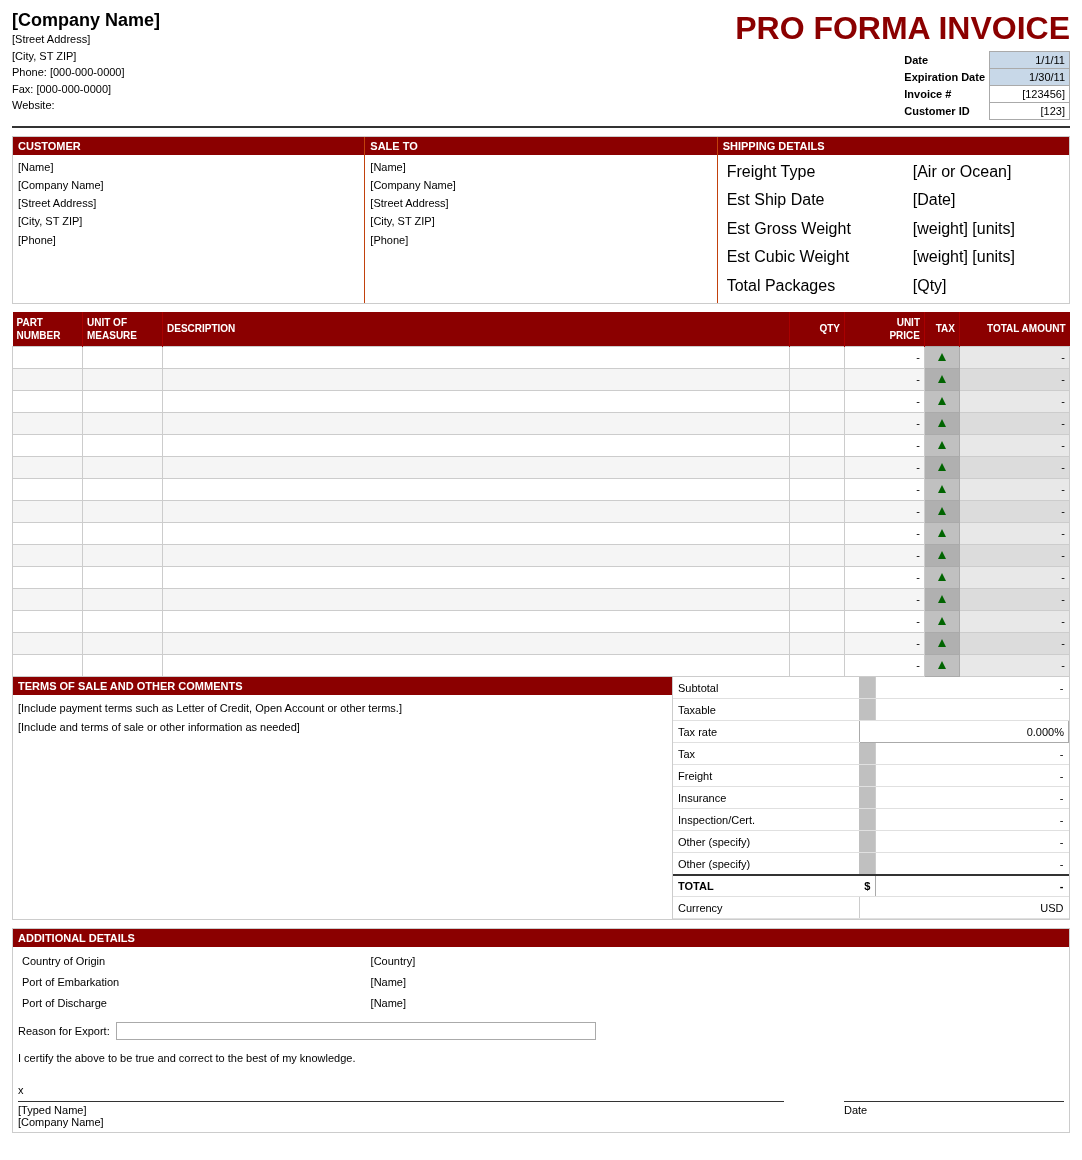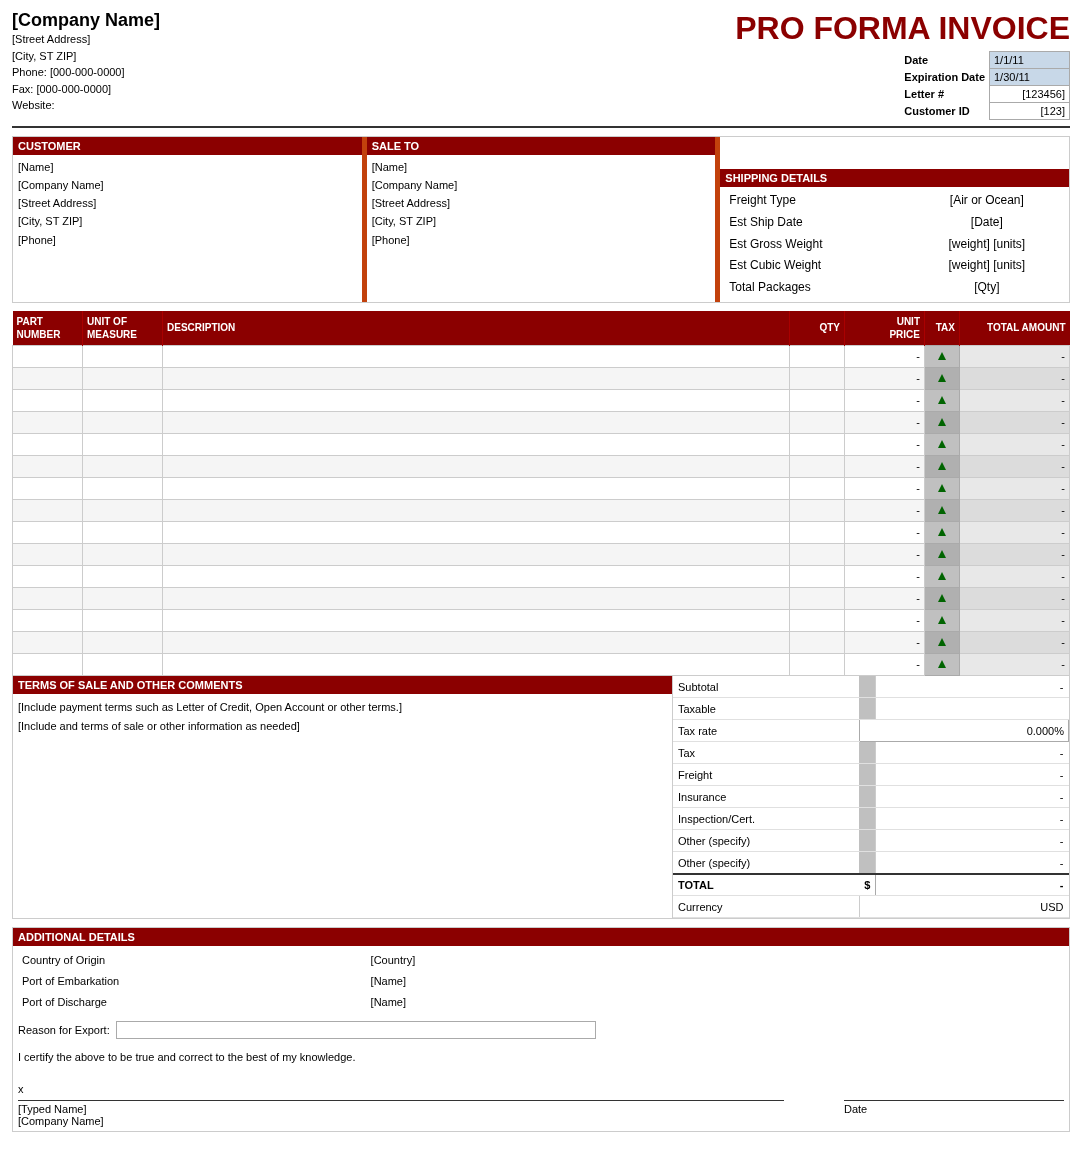--- a/index.html
+++ b/index.html
@@ -52,20 +52,21 @@
       border: 1px solid #ccc;
     }
     .date-table td:first-child {
       font-weight: bold;
       border: none;
       background: none;
     }
     .date-table td.highlight {
       background-color: #c8d8e8;
       border: 1px solid #aaa;
+      text-align: right;
     }
     .date-table td.val-box {
       border: 1px solid #aaa;
       min-width: 80px;
       text-align: right;
       padding-right: 4px;
     }
 
     
     .section-header {
@@ -76,44 +77,44 @@
       padding: 3px 5px;
     }
 
     .info-sections {
       display: flex;
       margin-top: 8px;
       border: 1px solid #ccc;
     }
     .info-section {
       flex: 1;
-      border-right: 5px solid #c2410c;
-    }
-    .info-section:last-child { border-right: none; margin-top: 32px; }
+      border-right: 1px solid #c2410c;
+    }
+    .info-section:last-child { border-right: none; }
     .info-section .section-header {
       display: block;
     }
     .info-section .content {
       padding: 3px 5px;
       font-size: 11px;
       line-height: 1.65;
     }
 
     
     .ship-detail-table {
       width: 100%;
       border-collapse: collapse;
-      font-size: 12px;
+      font-size: 16px;
     }
     .ship-detail-table td {
       padding: 1px 4px;
       line-height: 1.65;
     }
     .ship-detail-table td:first-child { font-weight: normal; }
-    .ship-detail-table td:last-child { text-align: center; }
+    .ship-detail-table td:last-child { text-align: left; }
 
     
     .items-section {
       margin-top: 8px;
     }
     .items-table {
       width: 100%;
       border-collapse: collapse;
       font-size: 11px;
     }
@@ -283,21 +284,21 @@
       <tbody>
           <tr>
         <td>Date</td>
         <td class="highlight">1/1/11</td>
       </tr>
       <tr>
         <td>Expiration Date</td>
         <td class="highlight">1/30/11</td>
       </tr>
       <tr>
-        <td>Letter #</td>
+        <td>Invoice #</td>
         <td class="val-box">[123456]</td>
       </tr>
       <tr>
         <td>Customer ID</td>
         <td class="val-box">[123]</td>
       </tr>
     </tbody>
       </table>
   </div>
 </div>

